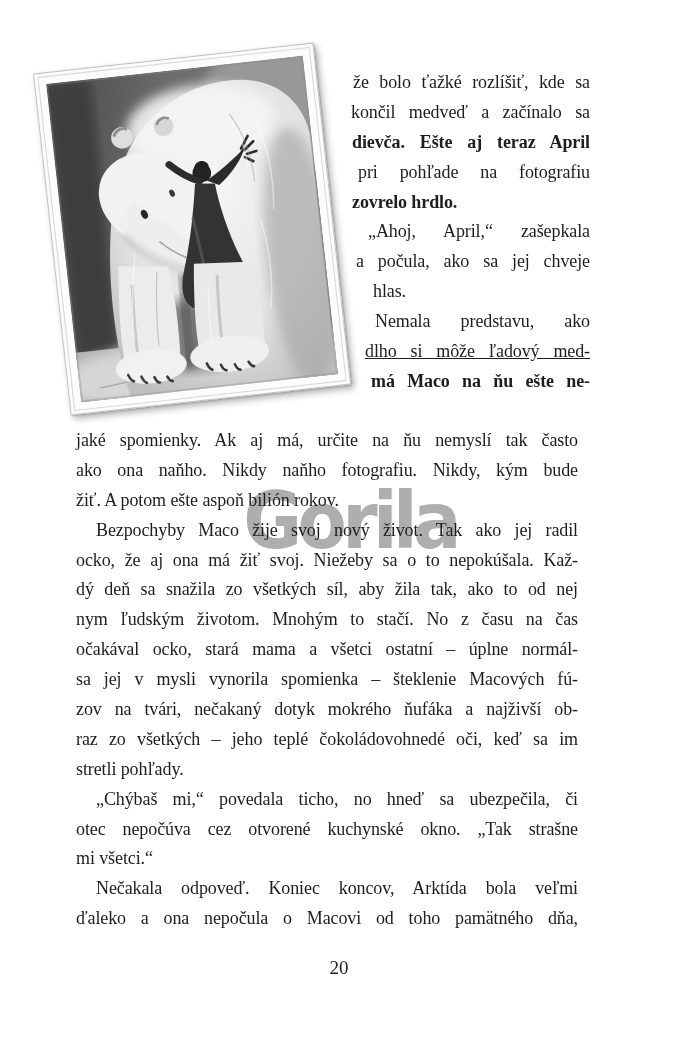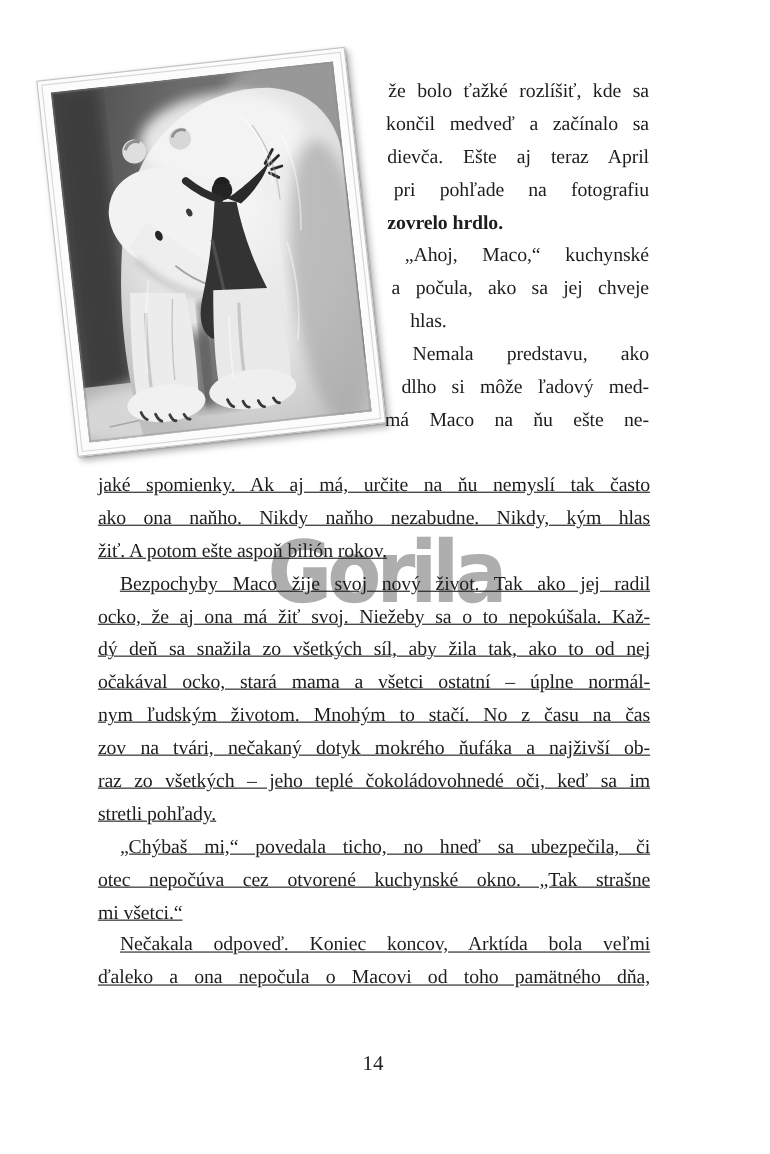--- a/index.html
+++ b/index.html
@@ -27,21 +27,21 @@
     z-index:1;
   }
   .photo::after{
     content:"";position:absolute;inset:3px;border:1px solid rgba(130,130,130,.30);
     pointer-events:none;
   }
   .photo svg{display:block;width:100%;height:100%;}
   
   .textlayer{position:absolute;z-index:2;}
   .col{left:350px;top:68px;width:240px;}
-  .bodytext{left:89px;top:426px;width:502px;text-decoration:underline;}
+  .bodytext{left:76px;top:426px;width:502px;}
   .line{
     font-size:18px;line-height:29.9px;height:29.9px;
     letter-spacing:-0.1px;
     text-align:justify;text-align-last:left;
     white-space:normal;overflow:visible;
   }
   .line.j{text-align-last:justify;}
   .line.ind{text-indent:20px;}
   
   .pagenum{
@@ -147,43 +147,44 @@
       <path d="M 90,200 C 86,228 84,252 84,274"></path>
     </g>
 
     <rect x="1" y="1" width="258" height="320" fill="none" stroke="#8a8a8a" stroke-width="1.5" opacity=".4"></rect>
   </svg>
 </div>
 
 <div class="textlayer col">
     <div class="line j" style="margin-left: 3px;">že bolo ťažké rozlíšiť, kde sa</div>
     <div class="line j" style="margin-left: 1px;">končil medveď a začínalo sa</div>
-    <div class="line j" style="margin-left: 2px;">dievča. Ešte aj teraz April</div>
+    <div class="line j" style="margin-left: 2px; font-weight: bold;">dievča. Ešte aj teraz April</div>
     <div class="line j" style="margin-left: 8px;">pri pohľade na fotografiu</div>
     <div class="line" style="margin-left: 2px; font-weight: bold;">zovrelo hrdlo.</div>
-    <div class="line j" style="margin-left: 18px;">„Ahoj, Maco,“ kuchynské</div>
+    <div class="line j" style="margin-left: 18px;">„Ahoj, April,“ zašepkala</div>
     <div class="line j" style="margin-left: 6px;">a počula, ako sa jej chveje</div>
     <div class="line" style="margin-left: 23px;">hlas.</div>
     <div class="line j" style="margin-left: 25px;">Nemala predstavu, ako</div>
-    <div class="line j" style="margin-left: 15px;">dlho si môže ľadový med-</div>
-    <div class="line j" style="">má Maco na ňu ešte ne-</div>
+    <div class="line j" style="margin-left: 15px; text-decoration: underline;">dlho si môže ľadový med-</div>
+    <div class="line j" style="margin-left: 21px; font-weight: bold;">má Maco na ňu ešte ne-</div>
   </div>
 
 <div class="textlayer bodytext">
     <div class="line j">jaké spomienky. Ak aj má, určite na ňu nemyslí tak často</div>
-    <div class="line j">ako ona naňho. Nikdy naňho nezabudne. Nikdy, kým hlas</div>
+    <div class="line j">ako ona naňho. Nikdy naňho fotografiu. Nikdy, kým bude</div>
     <div class="line">žiť. A potom ešte aspoň bilión rokov.</div>
     <div class="line j ind">Bezpochyby Maco žije svoj nový život. Tak ako jej radil</div>
     <div class="line j">ocko, že aj ona má žiť svoj. Niežeby sa o to nepokúšala. Kaž-</div>
     <div class="line j">dý deň sa snažila zo všetkých síl, aby žila tak, ako to od nej</div>
+    <div class="line j">nym ľudským životom. Mnohým to stačí. No z času na čas</div>
     <div class="line j">očakával ocko, stará mama a všetci ostatní – úplne normál-</div>
-    <div class="line j">nym ľudským životom. Mnohým to stačí. No z času na čas</div>
+    <div class="line j">sa jej v mysli vynorila spomienka – šteklenie Macových fú-</div>
     <div class="line j">zov na tvári, nečakaný dotyk mokrého ňufáka a najživší ob-</div>
     <div class="line j">raz zo všetkých – jeho teplé čokoládovohnedé oči, keď sa im</div>
     <div class="line">stretli pohľady.</div>
     <div class="line j ind">„Chýbaš mi,“ povedala ticho, no hneď sa ubezpečila, či</div>
     <div class="line j">otec nepočúva cez otvorené kuchynské okno. „Tak strašne</div>
     <div class="line">mi všetci.“</div>
     <div class="line j ind">Nečakala odpoveď. Koniec koncov, Arktída bola veľmi</div>
     <div class="line j">ďaleko a ona nepočula o Macovi od toho pamätného dňa,</div>
   </div>
 
-<div class="pagenum">14</div>
+<div class="pagenum">20</div>
 
 </body></html>

